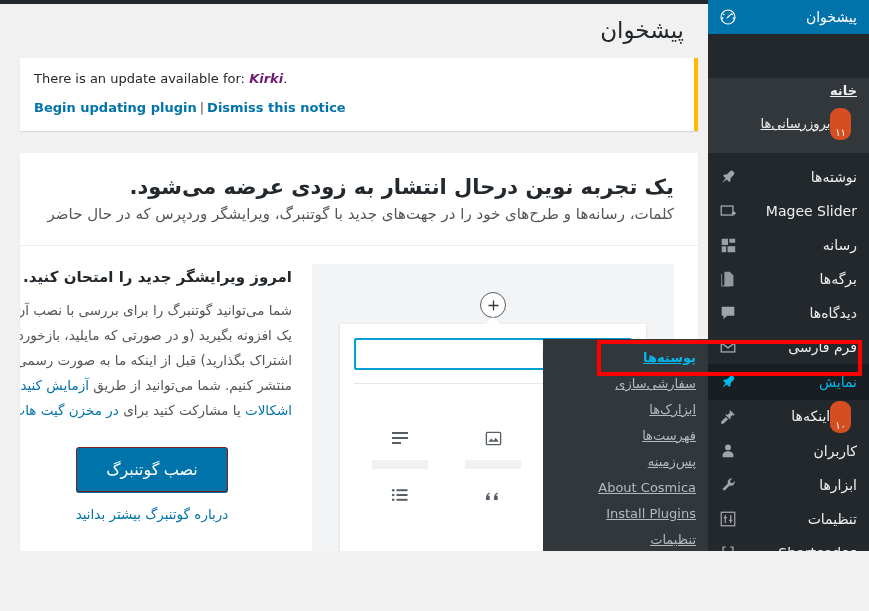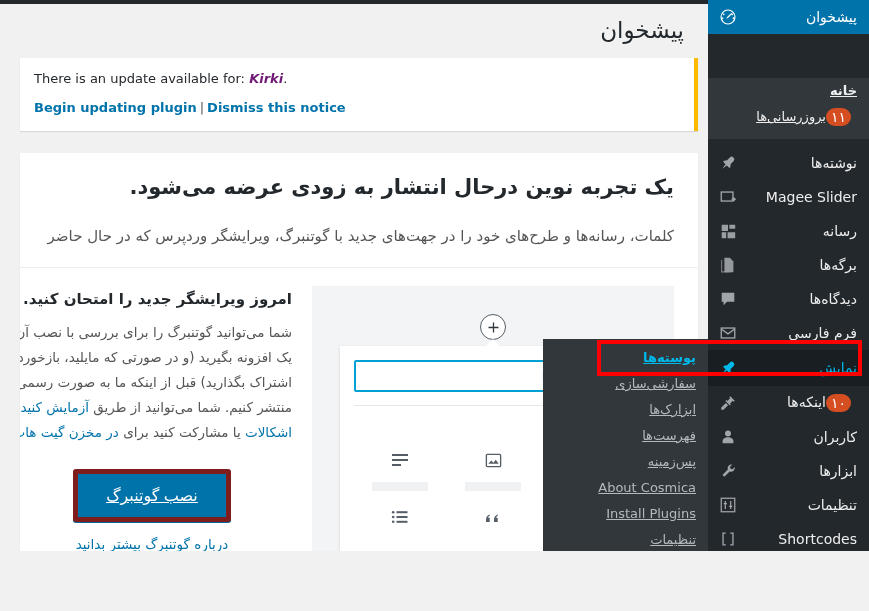--- a/index.html
+++ b/index.html
@@ -74,22 +74,22 @@
     font-size: 13px; color: #eee; white-space: nowrap;
   }
   .submenu-item.bold { font-weight: 600; }
   .menu-sep { height: 7px; background: #23282d; }
 
   .badge {
     display: inline-block;
     min-width: 18px; height: 18px; line-height: 18px;
     border-radius: 9px;
     background: #d54e21; color: #fff;
-    font-size: 14px; text-align: center;
-    padding: 0 5px;
+    font-size: 10px; text-align: center;
+    padding: 16px 5px;
     margin-right: 6px;
     vertical-align: middle;
   }
 
   
   .flyout {
     position: absolute;
     top: 339px; right: 161px;
     width: 165px;
     background: #32373c;
@@ -149,21 +149,21 @@
     overflow: hidden;
     position: relative;
   }
   .panel-head {
     padding: 20px 24px 18px 24px;
     border-bottom: 1px solid #eee;
     text-align: right;
   }
   .panel-head h2 {
     font-size: 21px; font-weight: 600; color: #23282d;
-    line-height: 1.4; margin-bottom: 22px;
+    line-height: 1.4; margin-bottom: 0;
   }
   .panel-head p {
     font-size: 15px; color: #555; line-height: 1.7;
     white-space: nowrap;
   }
 
   .panel-body {
     display: flex; flex-direction: row;
     padding: 18px 24px 24px 24px;
     gap: 20px;
@@ -176,28 +176,27 @@
   .col-text p {
     font-size: 13.5px; line-height: 1.85; color: #555;
     white-space: nowrap;
   }
   .col-text a { color: #0073aa; text-decoration: none; }
 
   .cta-wrap { margin-top: 24px; text-align: center; }
   .btn-primary {
     display: inline-block;
     background: #0073aa; color: #fff;
-    border: 5px solid #7f1d1d;
+    border: 1px solid #7f1d1d;
     border-radius: 3px;
     padding: 12px 28px;
     font-size: 16px;
     box-shadow: 0 1px 0 #006799;
     cursor: pointer;
     min-width: 152px;
-    text-decoration: underline;
   }
   .cta-sub { display: block; margin-top: 14px; font-size: 13.5px; color: #0073aa; text-decoration: none; }
 
   
   .illus {
     position: relative;
     width: 362px; height: 318px;
     background: #f3f4f5;
     flex: 0 0 362px;
   }

